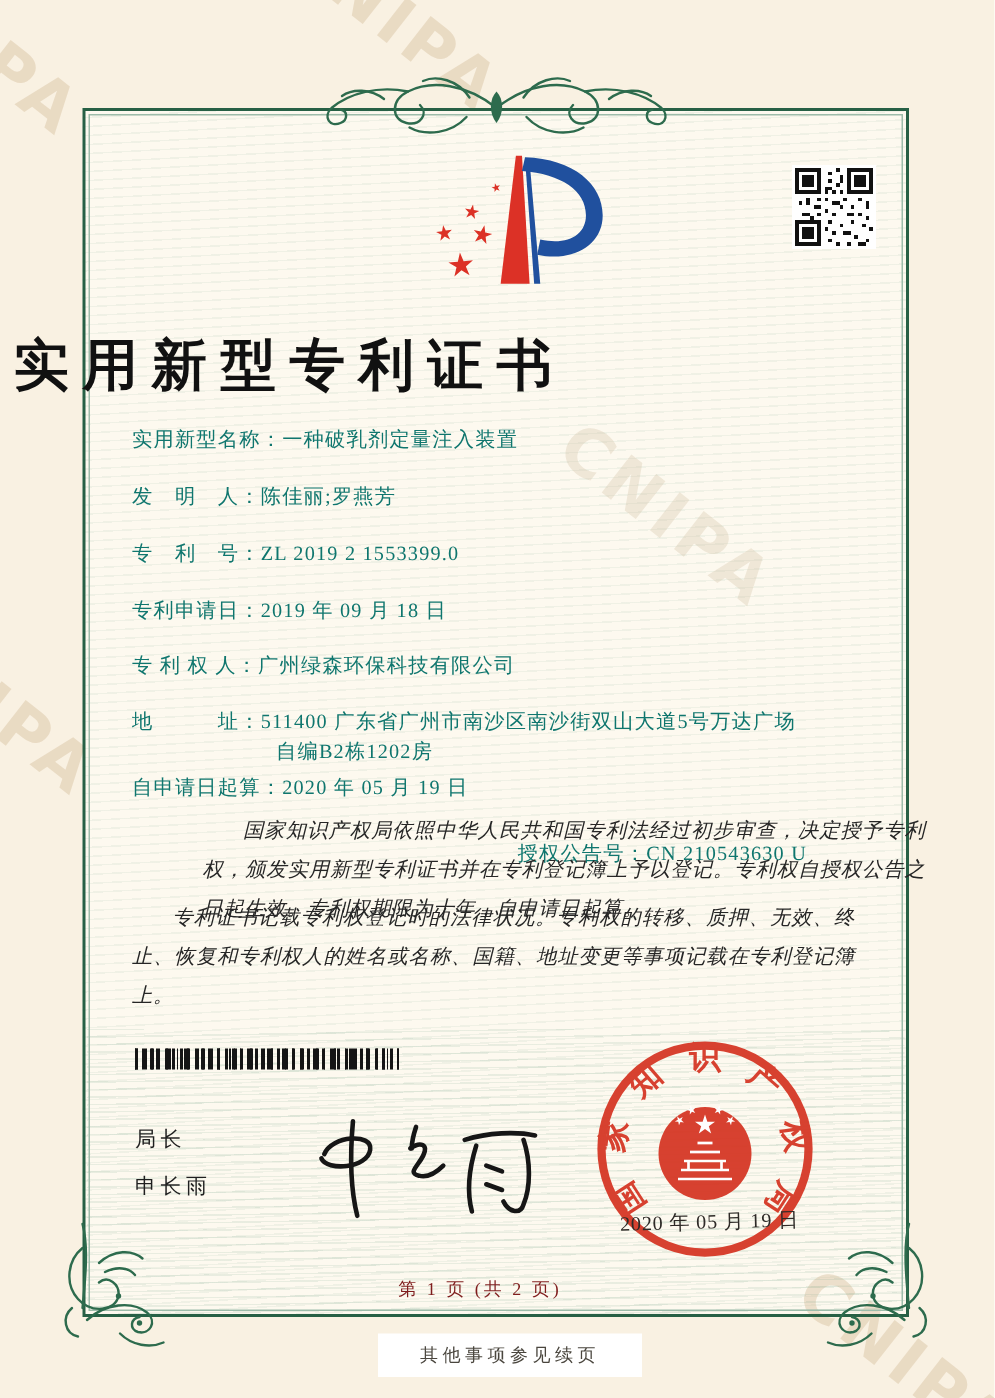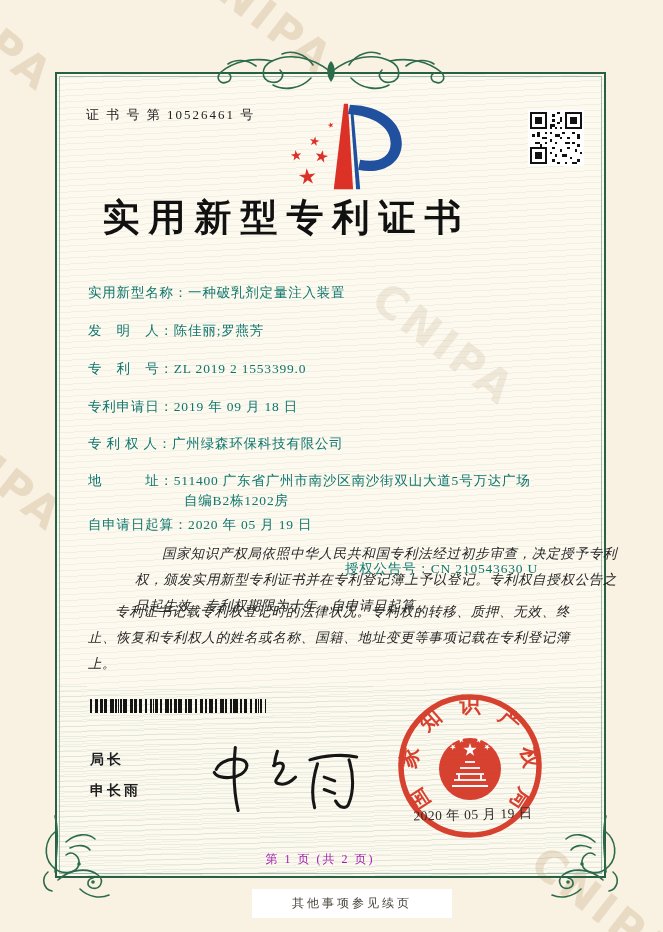--- a/index.html
+++ b/index.html
@@ -46,22 +46,22 @@
   .cert-no{
     position:absolute; z-index:3; left:86px; top:106px;
     font-size:13px; letter-spacing:2px; color:#222;
   }
   .logo{position:absolute; z-index:3; left:283px; top:98px; width:132px; height:98px;}
   .qr{
     position:absolute; z-index:3; left:528px; top:110px; width:56px; height:56px;
     background:#fff; padding:2px; box-sizing:border-box;
   }
   .title{
-    position:absolute; z-index:3; left:0; top:193px; width:564px;
-    text-align:center; font-size:37px; font-weight:bold;
+    position:absolute; z-index:3; left:0; top:219px; width:564px;
+    text-align:left; font-size:37px; font-weight:bold;
     letter-spacing:9px; text-indent:9px; color:#111;
   }
   
   .field{
     position:absolute; z-index:3; left:88px; font-size:13.5px;
     letter-spacing:0.8px; color:#0f766e; white-space:nowrap;
   }
   .field .lbl{display:inline-block;}
   .f-name{top:284px;} .f-inv{top:322px;} .f-pno{top:360px;}
   .f-fdate{top:398px;} .f-owner{top:435px;} .f-addr{top:472px;}
@@ -79,36 +79,36 @@
   .barcode{
     position:absolute; z-index:3; left:90px; top:699px; width:176px; height:14px;
     background-image:
       repeating-linear-gradient(90deg,#151515 0 2px, rgba(0,0,0,0) 2px 5px),
       repeating-linear-gradient(90deg,#151515 0 1px, rgba(0,0,0,0) 1px 7px),
       repeating-linear-gradient(90deg,#151515 0 2px, rgba(0,0,0,0) 2px 11px);
   }
   .signer-title,.signer-name{
     position:absolute; z-index:3; left:90px;
     font-family:"Liberation Sans","DejaVu Sans",sans-serif;
-    font-size:14px; font-weight:700; letter-spacing:3px; color:#1f1f1f;
+    font-size:14px; font-weight:400; letter-spacing:3px; color:#1f1f1f;
   }
   .signer-title{top:751px;} .signer-name{top:782px;}
   .signature{position:absolute; z-index:3; left:196px; top:736px; width:178px; height:86px;}
   .seal{position:absolute; z-index:3; left:393px; top:689px; width:154px; height:154px;}
   .seal-date{
     position:absolute; z-index:4; left:398px; top:806px; width:150px;
     text-align:center; font-size:13.5px; letter-spacing:0.5px; color:#2e2a27;
     transform:rotate(-1.5deg); white-space:nowrap;
   }
   .page-indicator{
     position:absolute; z-index:3; left:0; top:851px; width:640px;
-    text-align:center; font-size:12px; letter-spacing:2px; color:#a21caf;
+    text-align:center; font-size:12px; letter-spacing:2px; color:#7f1d1d;
   }
   .footer-note{
-    position:absolute; z-index:3; left:252px; top:889px; width:200px; height:29px;
+    position:absolute; z-index:3; left:252px; top:889px; width:176px; height:29px;
     background:#ffffff; text-align:center; line-height:29px;
     font-size:12px; letter-spacing:3px; color:#4a463e;
   }
   svg{display:block;}
 </style>
 </head>
 <body>
 
 <div class="page">
 
@@ -156,21 +156,20 @@
       <path d="M22,68 C34,57 52,55 62,63 C69,69 64,78 56,76 C50,74 51,67 57,66"></path>
       <path d="M30,30 C40,21 52,21 59,27"></path>
       <path d="M44,77 C52,85 64,87 73,83"></path>
       <path d="M12,60 C5,66 7,77 16,79"></path>
       <path d="M34,36 C42,32 50,33 54,38"></path>
       <circle cx="43" cy="52" r="1.8" fill="#2d6b4d" stroke="none"></circle>
       <circle cx="57" cy="70" r="1.8" fill="#2d6b4d" stroke="none"></circle>
     </g>
   </svg>
 
-  <div class="cert-no">证 书 号 第 10526461 号</div>
 
   <svg class="logo" viewBox="0 0 130 95">
     <defs>
       <path id="star" d="M0,-1 L0.2245,-0.309 L0.9511,-0.309 L0.3633,0.118 L0.5878,0.809 L0,0.382 L-0.5878,0.809 L-0.3633,0.118 L-0.9511,-0.309 L-0.2245,-0.309 Z"></path>
     </defs>
     <polygon points="60,5 64,5 69,89 50,89" fill="#dc3126"></polygon>
     <polygon points="66,7 69,9 76,89 72,89" fill="#20509e"></polygon>
     <path d="M66,6 C98,7 117,24 117,44 C117,64 97,75 74,70 L76,60 C94,64 106,57 106,44 C106,28 90,17 64,15 Z" fill="#20509e"></path>
     <use href="#star" transform="translate(47,26) scale(3) rotate(-15)" fill="#dc3126"></use>
     <use href="#star" transform="translate(31,42) scale(5) rotate(10)" fill="#dc3126"></use>

